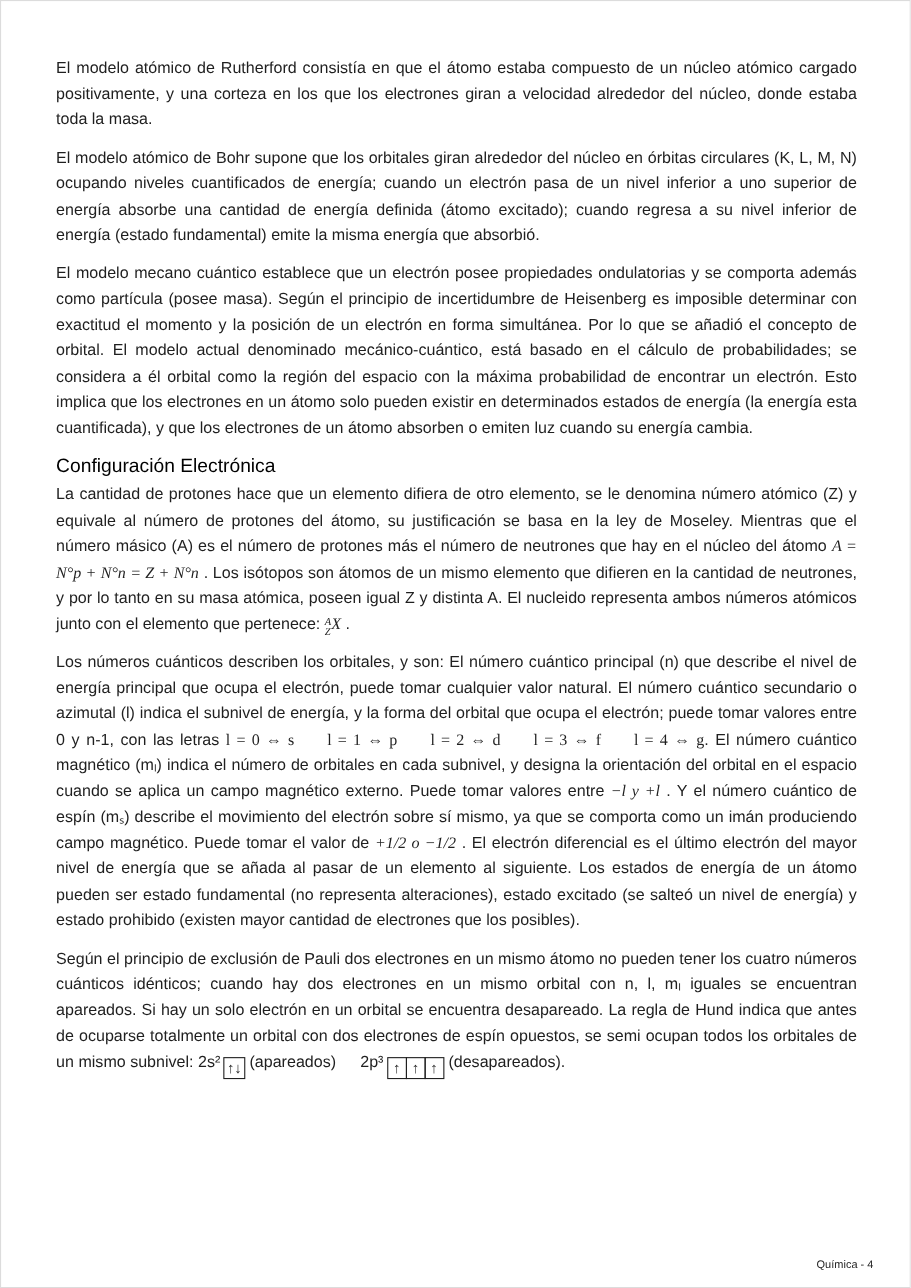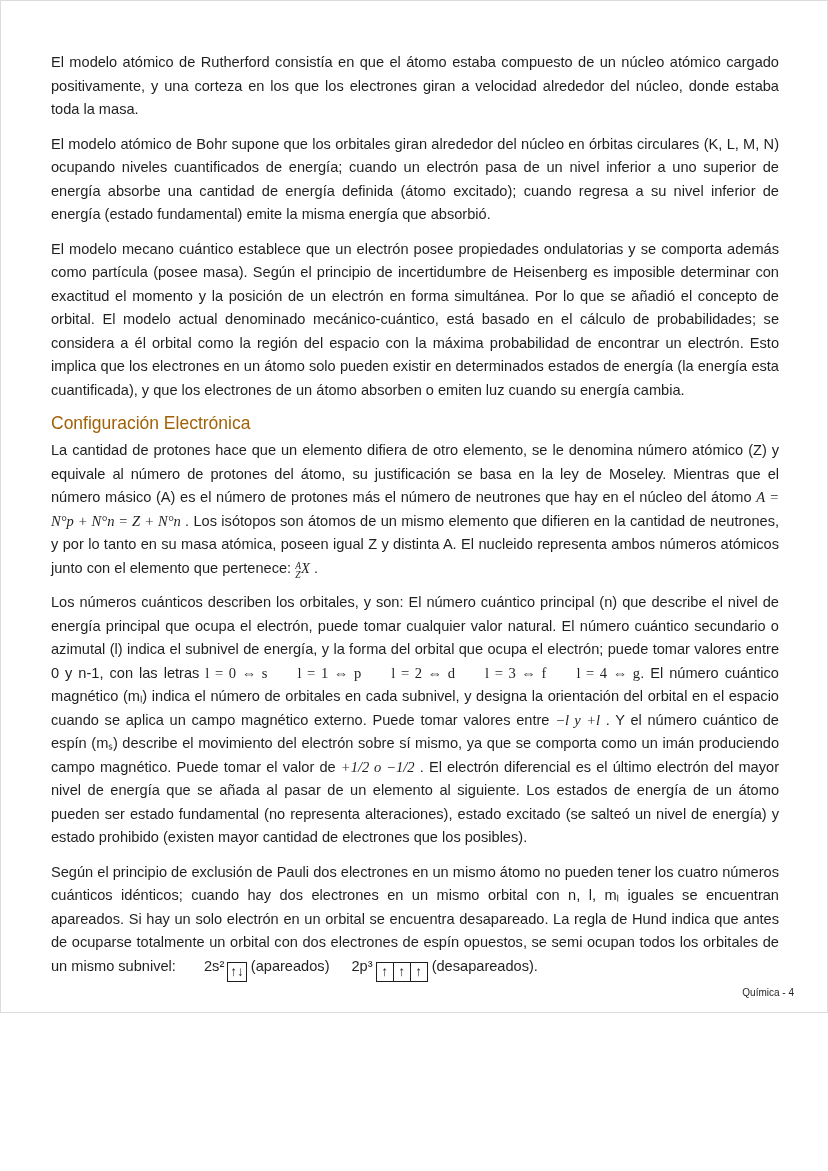--- a/index.html
+++ b/index.html
@@ -3,40 +3,40 @@
 <meta charset="utf-8">
 <style>
   html, body {
     margin: 0;
     padding: 0;
     background: #ffffff;
   }
   .page {
     position: relative;
     width: 828px;
-    height: 1013px;
+    height: 1171px;
     background: #ffffff;
     box-sizing: border-box;
     padding: 50px 48px 0 50px;
     font-family: "Liberation Sans", sans-serif;
     color: #1f1f1f;
     border: 1px solid #dcdcdc;
     overflow: hidden;
   }
   .content p {
     margin: 0 0 11px 0;
     font-size: 14.6px;
     line-height: 23.5px;
     text-align: justify;
   }
   h2.heading {
     margin: 6px 0 5px 0;
     font-size: 17.5px;
     font-weight: 400;
-    color: #a16207;
+    color: #000000;
     font-family: "Liberation Sans", sans-serif;
   }
   .math {
     font-family: "Liberation Serif", serif;
     font-style: italic;
   }
   .eq {
     font-family: "Liberation Serif", serif;
     margin-right: 30px;
     white-space: nowrap;
@@ -48,21 +48,21 @@
     text-align: left;
   }
   .nuclide-stack .nsup,
   .nuclide-stack .nsub {
     display: block;
     font-size: 9.5px;
     line-height: 9px;
     font-family: "Liberation Serif", serif;
     font-style: italic;
   }
-  .orb-label { margin-right: 3px; margin-left: 24px; }
+  .orb-label { margin-right: 3px; }
   .p-label { margin-left: 22px; }
   .orbital-box {
     display: inline-block;
     box-sizing: border-box;
     border: 1px solid #1f1f1f;
     min-width: 18px;
     height: 20px;
     line-height: 18px;
     padding: 0 2px;
     text-align: center;

